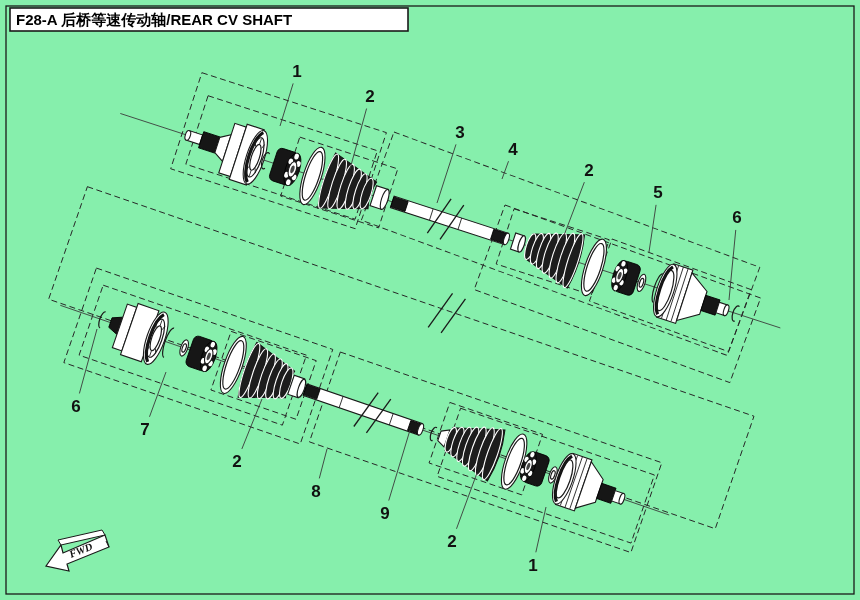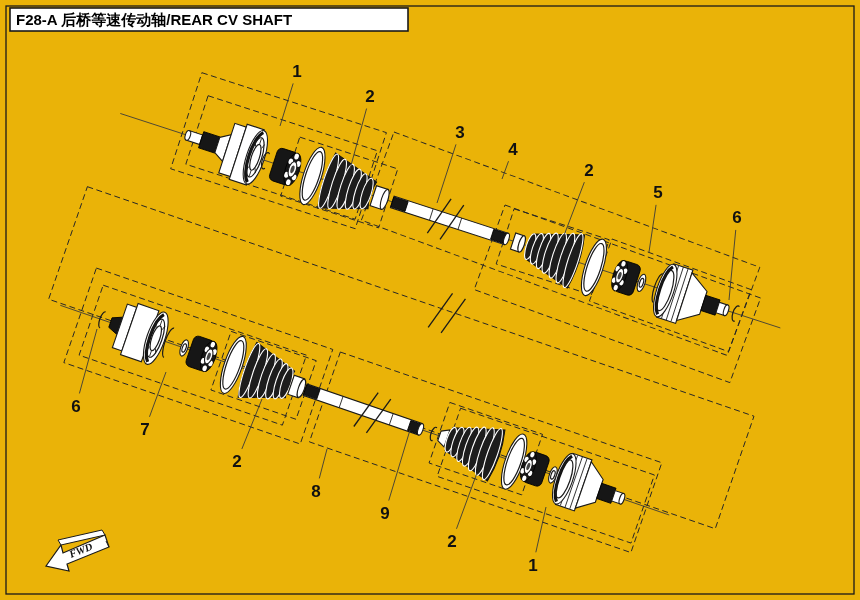--- a/index.html
+++ b/index.html
@@ -1,16 +1,16 @@
 <!DOCTYPE html>
 <html><head>
 <meta charset="utf-8">
 <style>
   html,body{margin:0;padding:0;background:#fff;}
-  #stage{position:relative;width:860px;height:600px;background:#eab308;overflow:hidden;
+  #stage{position:relative;width:860px;height:600px;background:#86efac;overflow:hidden;
          font-family:"Liberation Sans",sans-serif;}
   svg{display:block;}
   .ln{fill:#ffffff;stroke:#1a1a1a;stroke-width:1.1;}
   .dk{fill:#161616;stroke:#000;stroke-width:.8;}
   .nf{fill:none;stroke:#1a1a1a;stroke-width:1.2;}
   .thin{fill:none;stroke:#1a1a1a;stroke-width:.8;}
   .dash{fill:none;stroke:#262626;stroke-width:.9;stroke-dasharray:6 3.5;}
   .cl{stroke:#3a3a3a;stroke-width:.8;}
   .thk{fill:none;stroke:#111;stroke-width:3.2;}
   .bo{fill:#1d1d1d;stroke:#111;stroke-width:1;}

